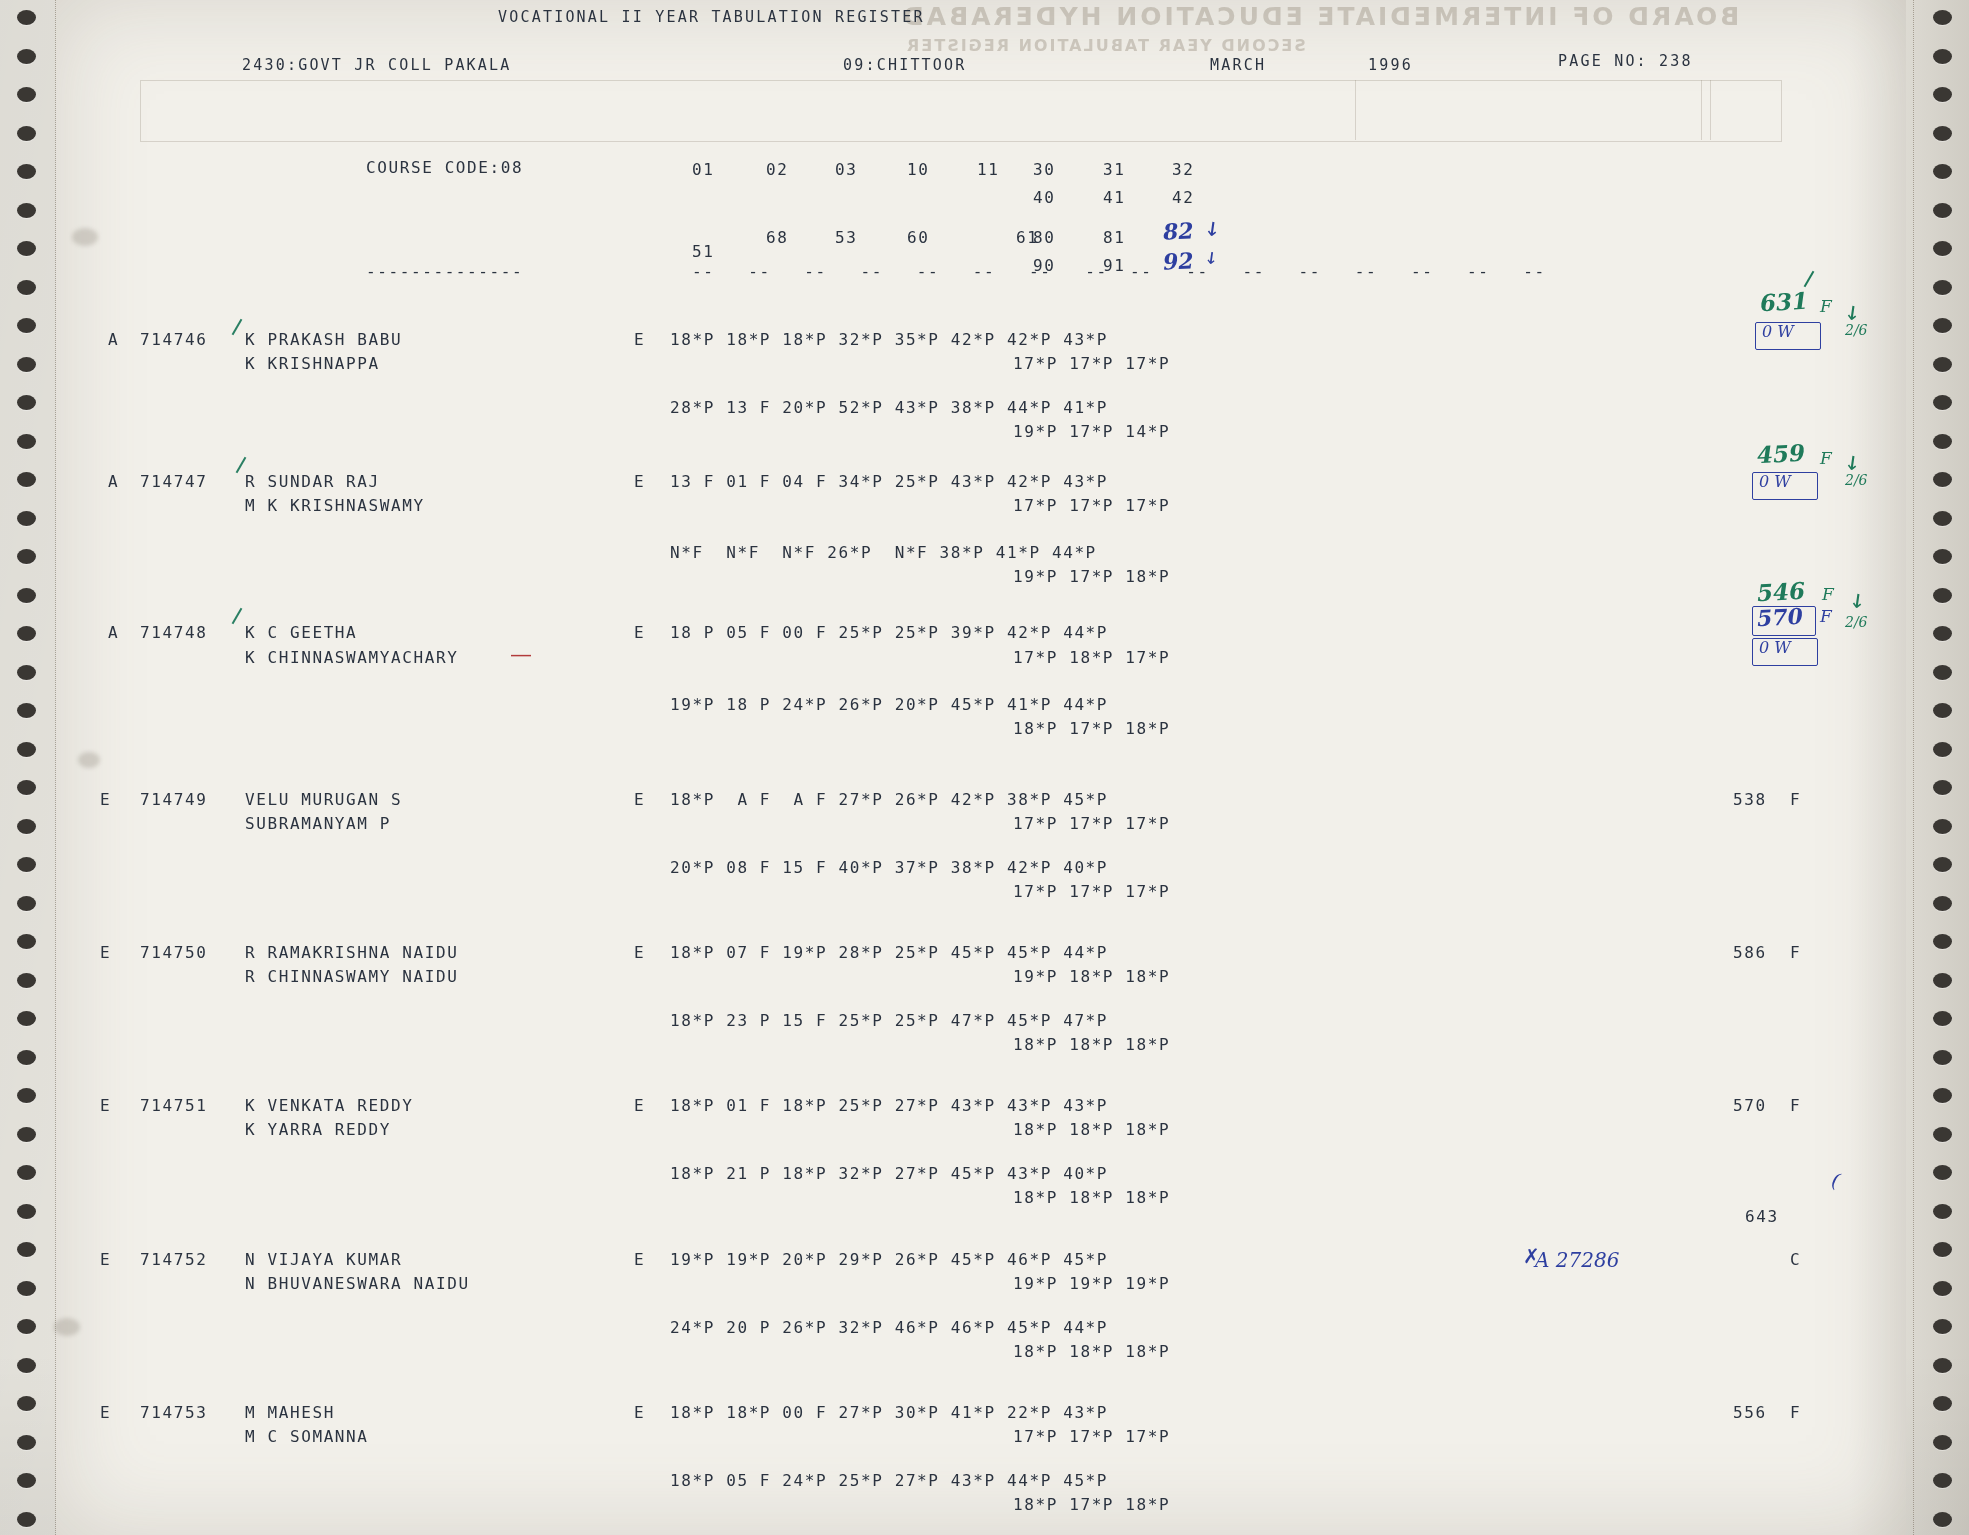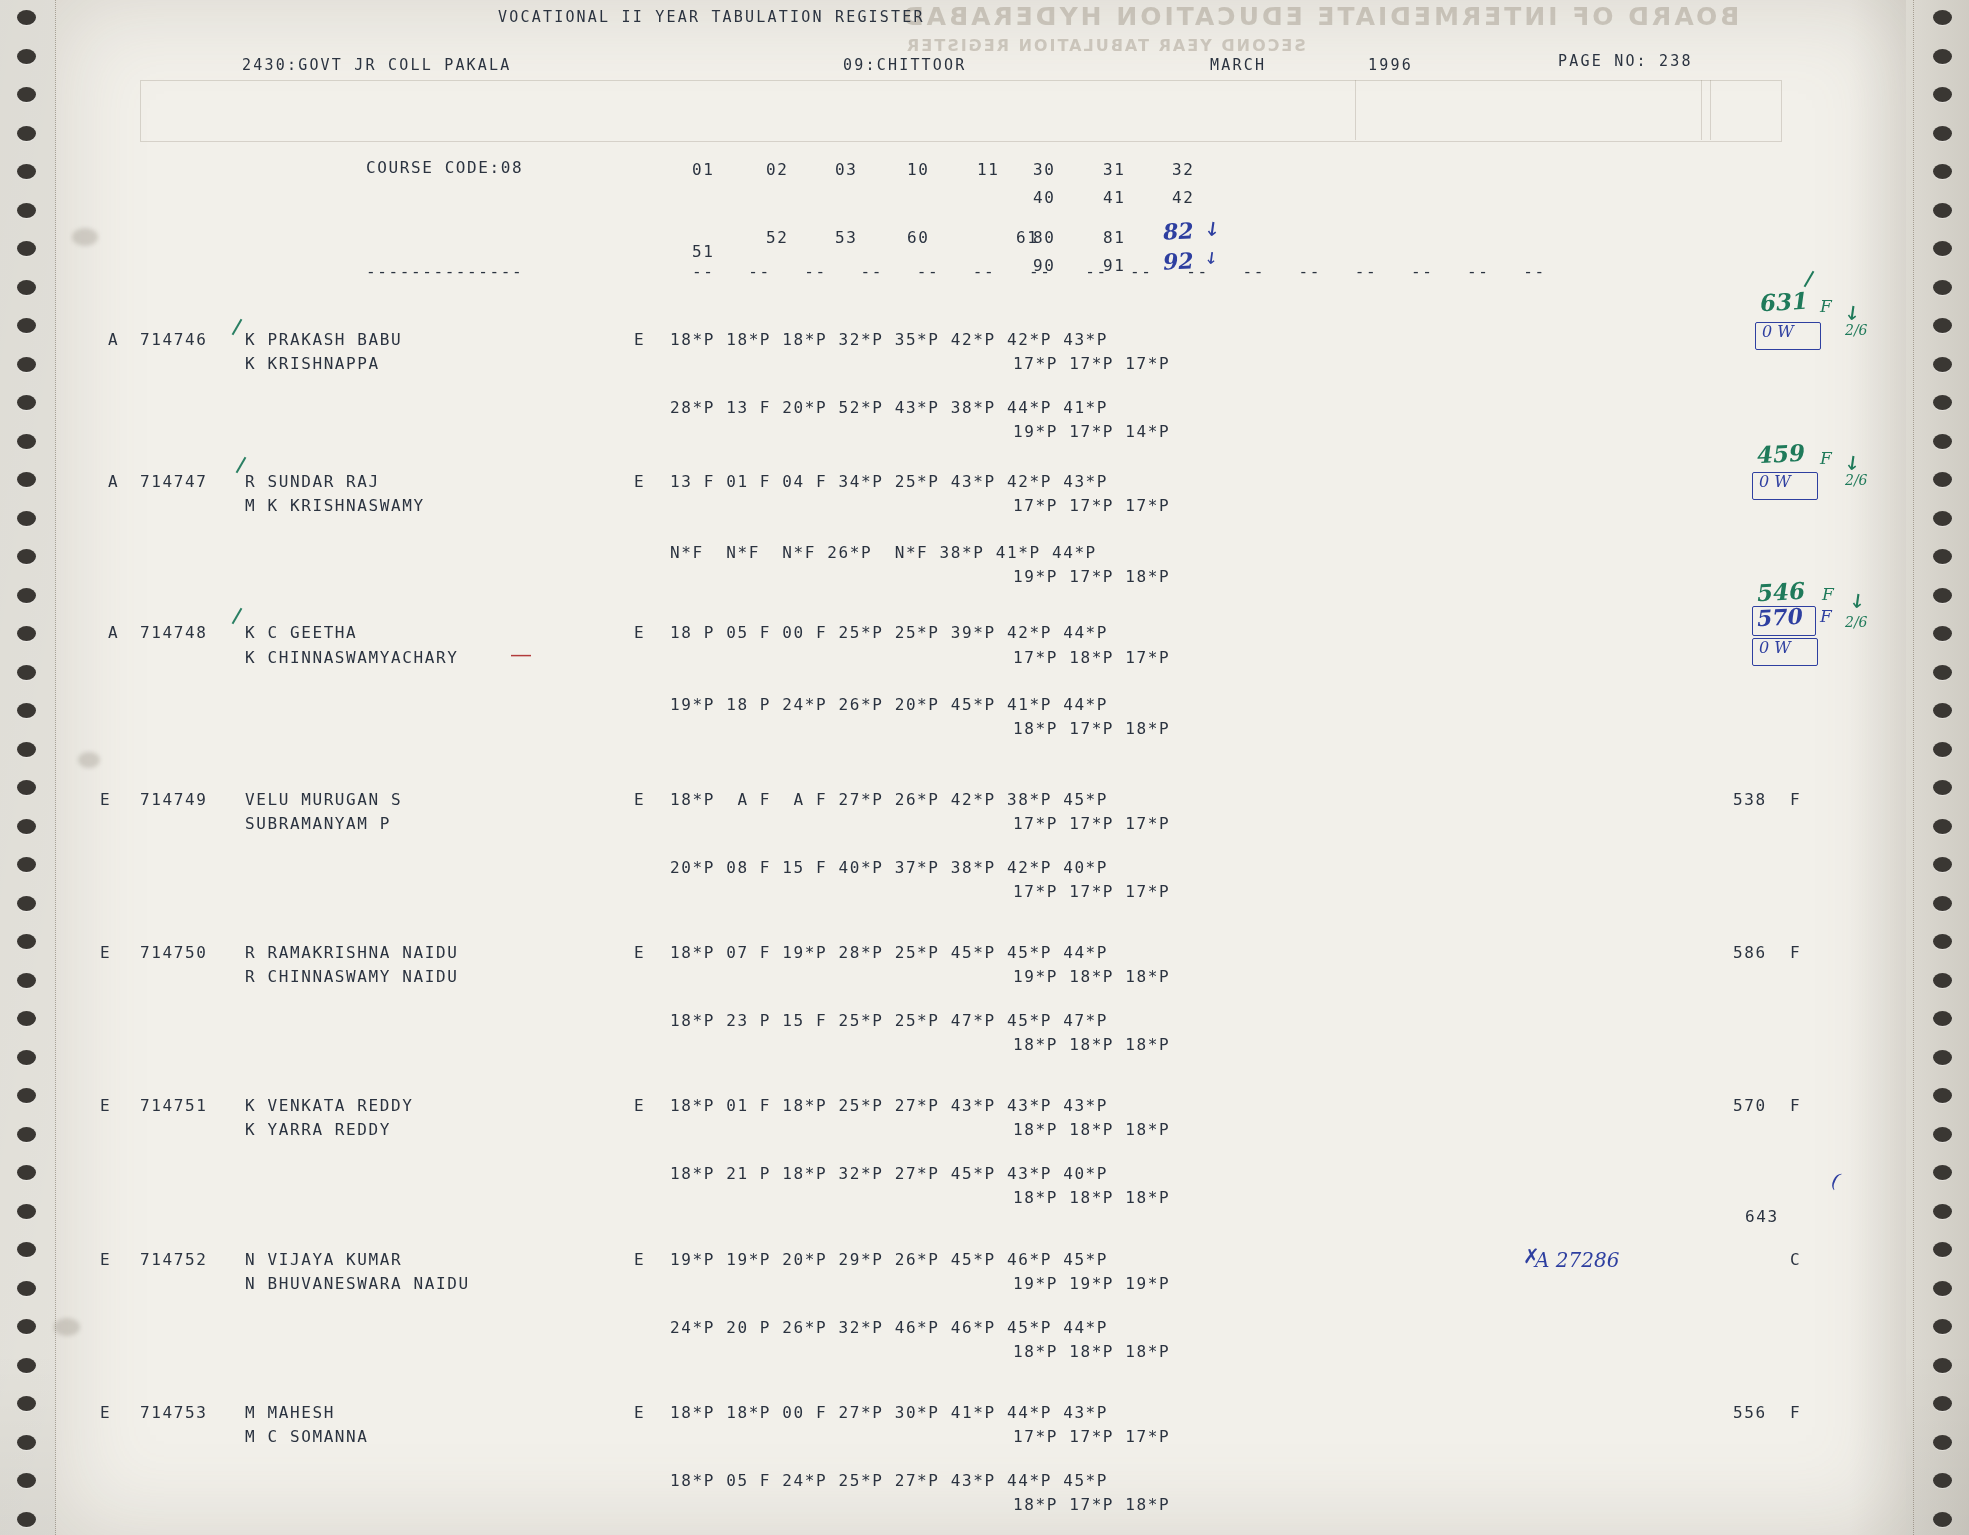--- a/index.html
+++ b/index.html
@@ -283,21 +283,21 @@
   <div class="dm body" style="left:977px; top:160px;"><span>11</span></div>
   <div class="dm body" style="left:1033px; top:160px;"><span>30</span></div>
   <div class="dm body" style="left:1103px; top:160px;"><span>31</span></div>
   <div class="dm body" style="left:1172px; top:160px;"><span>32</span></div>
 
   <div class="dm body" style="left:1033px; top:188px;"><span>40</span></div>
   <div class="dm body" style="left:1103px; top:188px;"><span>41</span></div>
   <div class="dm body" style="left:1172px; top:188px;"><span>42</span></div>
 
   <div class="dm body" style="left:692px; top:228px;margin-top:14px;"><span>51</span></div>
-  <div class="dm body" style="left:766px; top:228px;"><span>52</span></div>
+  <div class="dm body" style="left:766px; top:228px;"><span>68</span></div>
   <div class="dm body" style="left:835px; top:228px;"><span>53</span></div>
   <div class="dm body" style="left:907px; top:228px;"><span>60</span></div>
   <div class="dm body" style="left:1016px; top:228px;"><span>61</span></div>
   <div class="dm body" style="left:1033px; top:228px;"><span>80</span></div>
   <div class="dm body" style="left:1103px; top:228px;"><span>81</span></div>
   <div class="ink ink-blue hw-num" style="left:1163px; top:218px; font-size:22px;">82</div>
   <div class="swoosh" style="left:1205px; top:212px;">↓</div>
 
   <div class="dm body" style="left:1033px; top:256px;"><span>90</span></div>
   <div class="dm body" style="left:1103px; top:256px;"><span>91</span></div>
@@ -411,21 +411,21 @@
   <div class="ink ink-blue hw-sm" style="left:1535px; top:1248px; font-size:20px; font-style:italic;">A 27286</div>
   <div class="ink ink-blue" style="left:1523px; top:1244px; font-size:20px;">✗</div>
   <div class="dm body" style="left:1733px; top:1207px;margin-left:12px;">643</div>
   <div class="dm body" style="left:1790px; top:1250px;">C</div>
 
   <div class="dm body" style="left:100px; top:1403px;">E</div>
   <div class="dm body" style="left:140px; top:1403px;">714753</div>
   <div class="dm body" style="left:245px; top:1403px;">M MAHESH</div>
   <div class="dm body" style="left:245px; top:1427px;">M C SOMANNA</div>
   <div class="dm body" style="left:634px; top:1403px;">E</div>
-  <div class="dm body" style="left:670px; top:1403px;">18*P 18*P 00 F 27*P 30*P 41*P 44*P 43*P</div>
+  <div class="dm body" style="left:670px; top:1403px;">18*P 18*P 00 F 27*P 30*P 41*P 22*P 43*P</div>
   <div class="dm body" style="left:1013px; top:1427px;">17*P 17*P 17*P</div>
   <div class="dm body" style="left:670px; top:1471px;">18*P 05 F 24*P 25*P 27*P 43*P 44*P 45*P</div>
   <div class="dm body" style="left:1013px; top:1495px;">18*P 17*P 18*P</div>
   <div class="dm body" style="left:1733px; top:1403px;">556</div>
   <div class="dm body" style="left:1790px; top:1403px;">F</div>
 
   <div class="ink ink-blue" style="left:1832px; top:1168px; font-size:20px; transform:rotate(25deg);">(</div>
   <div class="smudge" style="left:72px; top:228px; width:26px; height:18px;"></div>
   <div class="smudge" style="left:78px; top:752px; width:22px; height:16px;"></div>
   <div class="smudge" style="left:54px; top:1318px; width:26px; height:18px;"></div>

